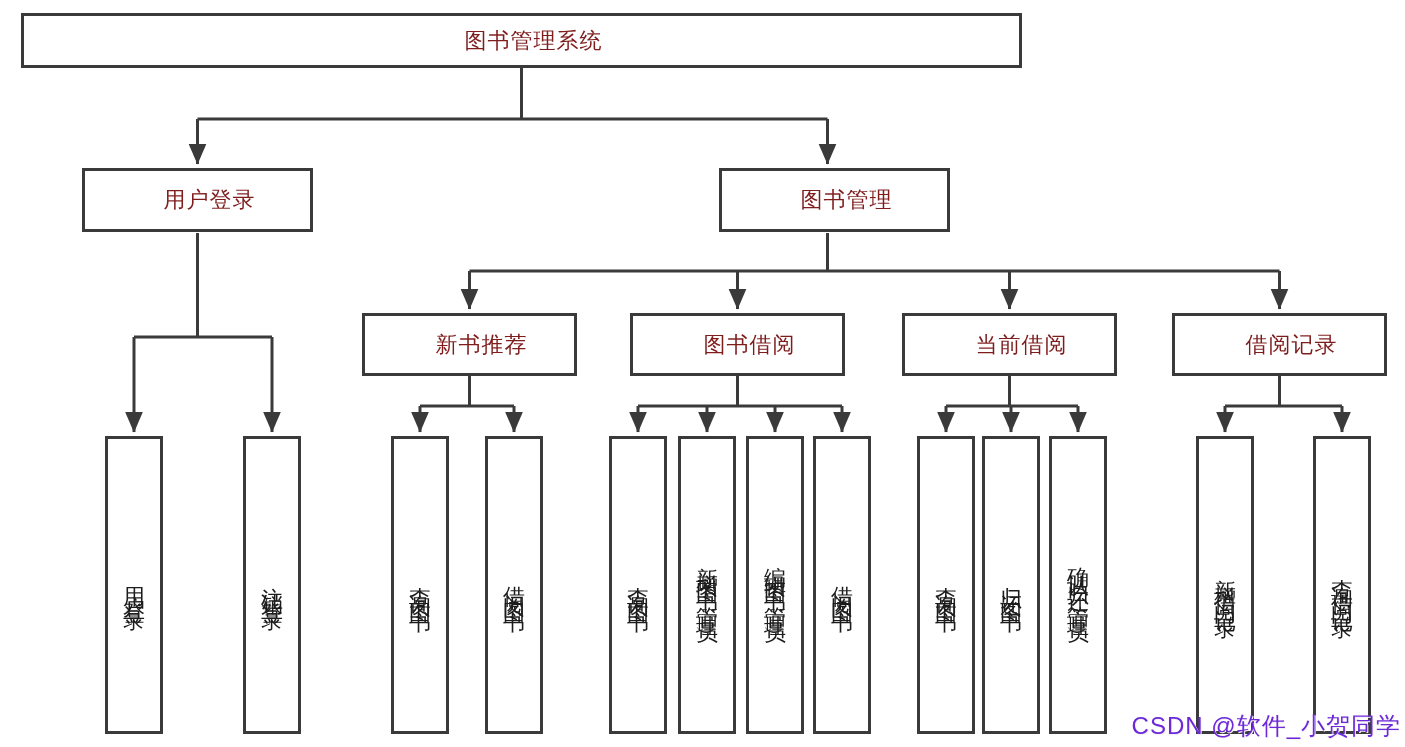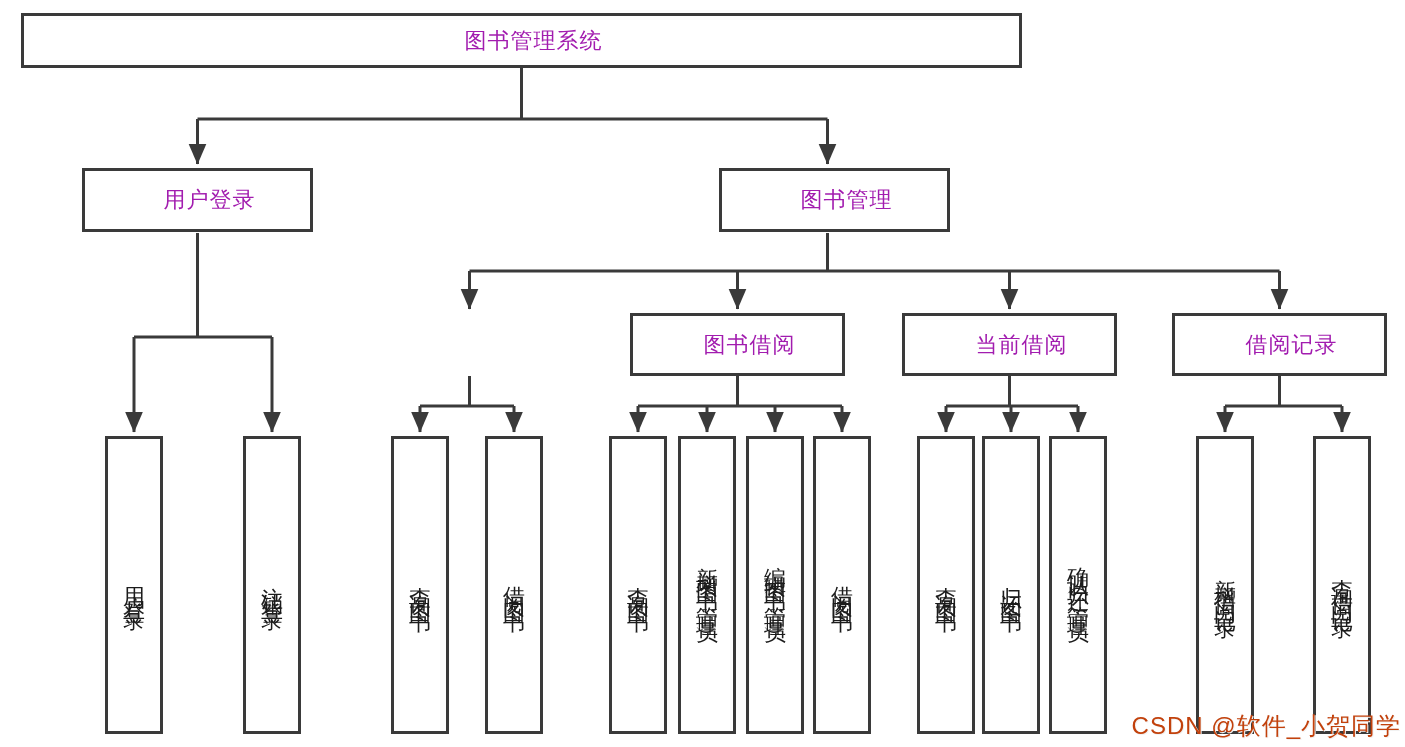--- a/index.html
+++ b/index.html
@@ -19,21 +19,21 @@
   }
   .cline { stroke: #3a3a3a; stroke-width: 3; fill: none; }
   .node {
     position: absolute;
     box-sizing: border-box;
     border: 3px solid #3a3a3a;
     background: #ffffff;
     display: flex;
     align-items: center;
     justify-content: center;
-    color: #a21caf;
+    color: #7f1d1d;
     font-size: 22px;
     letter-spacing: 1px;
     white-space: nowrap;
     padding-left: 24px;
   }
   .leaf {
     position: absolute;
     box-sizing: border-box;
     border: 3px solid #3a3a3a;
     background: #ffffff;
@@ -50,21 +50,21 @@
     writing-mode: vertical-rl;
     text-orientation: mixed;
     letter-spacing: 8px;
     line-height: 1;
   }
   .watermark {
     position: absolute;
     right: 4px;
     top: 710px;
     font-size: 24px;
-    color: #c2410c;
+    color: #6d28d9;
     letter-spacing: 1px;
     text-shadow: 1px 1px 0 #f2f2f2;
     z-index: 5;
     white-space: nowrap;
   }
 </style>
 </head>
 <body>
 
 <div id="stage">
@@ -110,20 +110,21 @@
     <line class="cline" marker-end="url(#arrow)" x1="1078" y1="406" x2="1078" y2="432"></line>
     <line class="cline" marker-end="url(#arrow)" x1="1225" y1="406" x2="1225" y2="432"></line>
     <line class="cline" marker-end="url(#arrow)" x1="1342" y1="406" x2="1342" y2="432"></line>
   </svg>
 
   <div class="node" style="left:21px; top:13px; width:1001px; height:55px;">图书管理系统</div>
 
   <div class="node" style="left:82px; top:168px; width:231px; height:64px;">用户登录</div>
   <div class="node" style="left:712px; top:168px; width:231px; height:64px;margin-left:7px;">图书管理</div>
 
+  <div class="node" style="left:362px; top:313px; width:215px; height:63px;">新书推荐</div>
   <div class="node" style="left:630px; top:313px; width:215px; height:63px;">图书借阅</div>
   <div class="node" style="left:902px; top:313px; width:215px; height:63px;">当前借阅</div>
   <div class="node" style="left:1172px; top:313px; width:215px; height:63px;">借阅记录</div>
 
   <div class="leaf" style="left:105px;">
     <span class="vtext">用户登录</span>
   </div>
   <div class="leaf" style="left:243px;">
     <span class="vtext">注销登录</span>
   </div>

